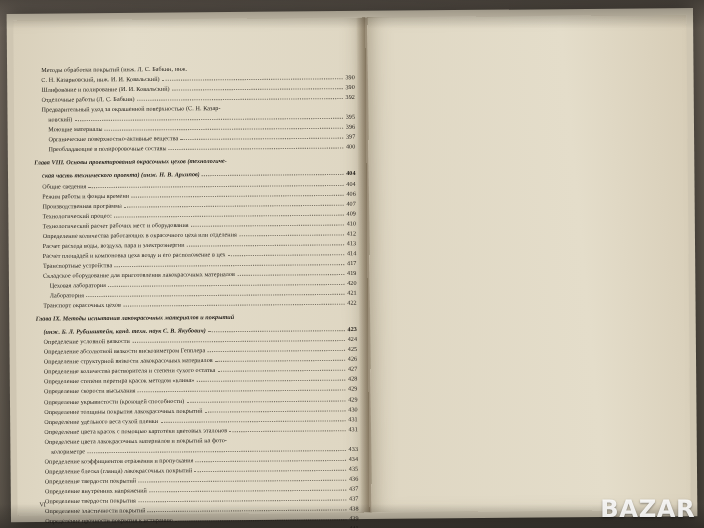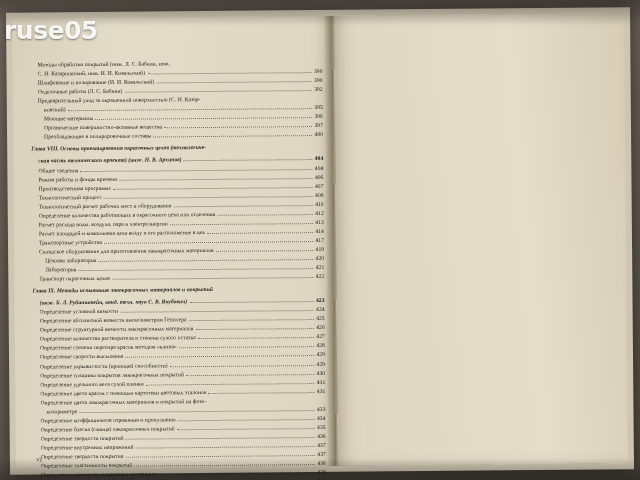--- a/index.html
+++ b/index.html
@@ -365,14 +365,14 @@
     <div class="gutter"></div>
 
     <div class="page right">
       
     </div>
   </div>
 
   <div class="shadow-top"></div>
   <div class="shadow-bottom"></div>
 
-  <div class="wm-ruse">ruse05</div>
+  <div class="wm-bazar">BAZAR</div>
 </div>
 
 </body></html>

